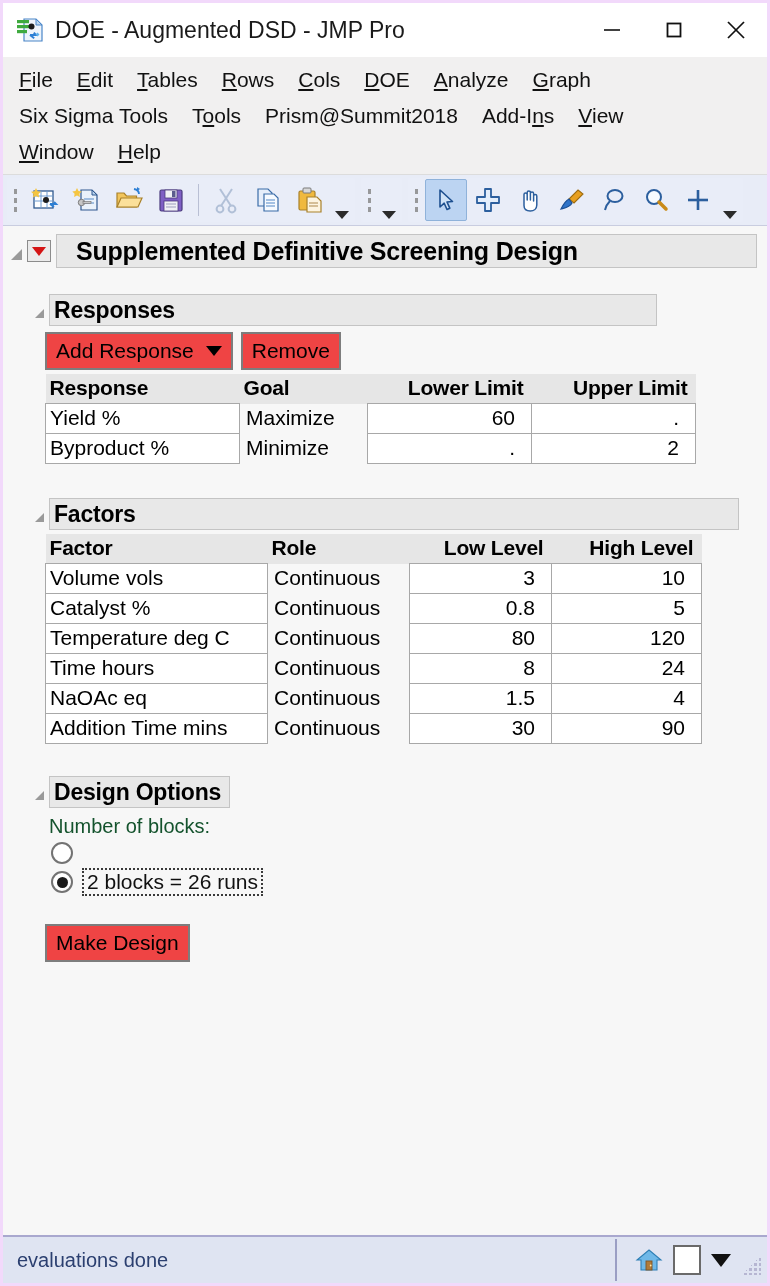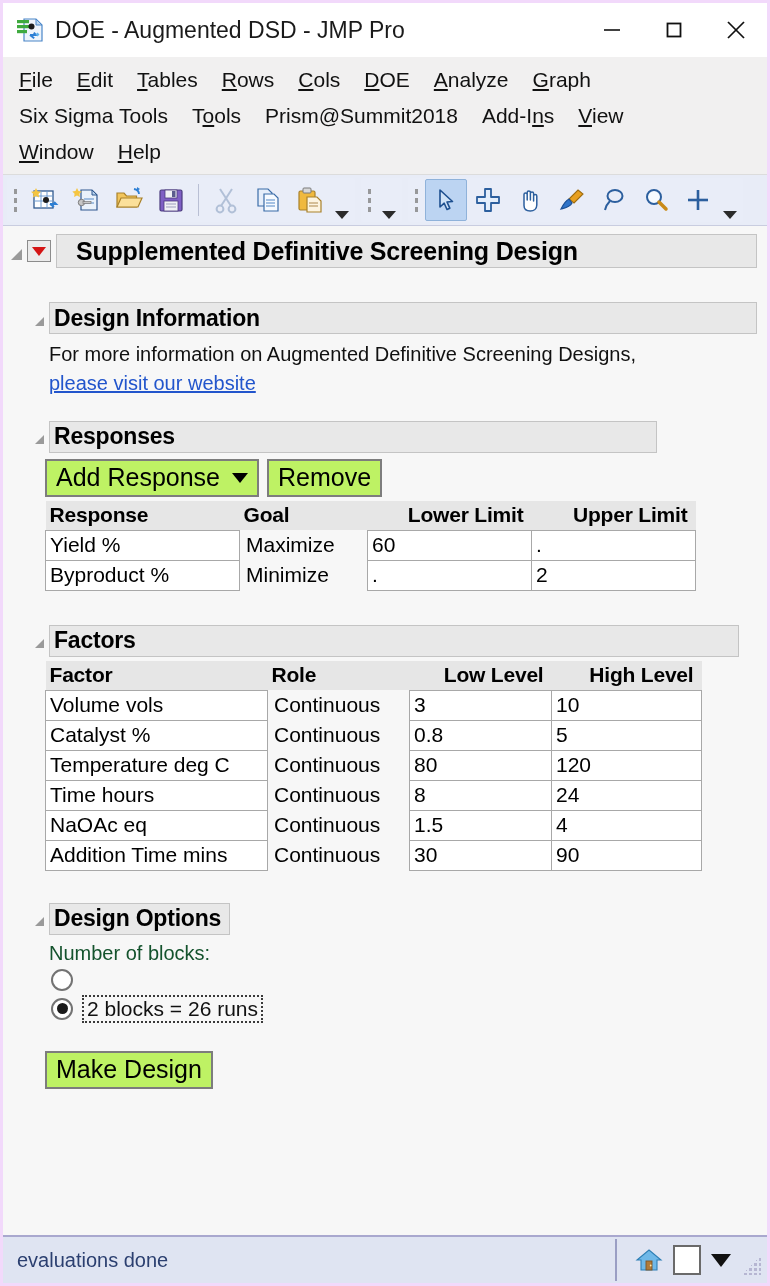--- a/index.html
+++ b/index.html
@@ -255,24 +255,24 @@
   }
 
   
   .btnrow {
     display: flex;
     gap: 8px;
     margin-top: 6px;
     margin-left: 2px;
   }
   .jbtn {
-    background: #bef264;
+    background: #ef4444;
     border: 2px solid #7d7d7d;
     box-sizing: border-box;
-    font-size: 25px;
+    font-size: 21px;
     color: #000;
     height: 38px;
     display: flex;
     align-items: center;
     padding: 15px 9px;
     white-space: nowrap;
   }
   .jbtn .dcaret {
     width: 0; height: 0;
     border-left: 8px solid transparent;
@@ -306,21 +306,22 @@
     white-space: nowrap;
     background: #ffffff;
     border: 1px solid #a8a8a8;
   }
   table.jmp td.plain {
     background: transparent;
     border: none;
     padding-left: 6px;
   }
   table.jmp td.num {
-    padding-right: 8px;
+    text-align: right;
+    padding-right: 16px;
   }
 
   
   .radio-row {
     display: flex;
     align-items: center;
     margin-top: 4px;
     margin-left: 16px;
   }
   .radio {
@@ -627,30 +628,20 @@
     <div class="sect-top">
       <div class="outline-tri"></div>
       <div class="redtri-btn">
         <div class="redtri"></div>
       </div>
       <div class="topbanner">
         <span>Supplemented Definitive Screening Design</span>
       </div>
     </div>
 
-    <div class="indent" style="margin-top:34px;">
-      <div class="sect2" style="margin-top:0;">
-        <div class="outline-tri lvl2"></div>
-        <div class="hdrbox" style="flex:1 1 auto;">
-          <span>Design Information</span>
-        </div>
-      </div>
-      <div class="body-text">For more information on Augmented Definitive Screening Designs,</div>
-      <a class="link" href="#">please visit our website</a>
-    </div>
 
     <div class="indent" style="margin-top:26px;">
       <div class="sect2" style="margin-top:0;">
         <div class="outline-tri lvl2"></div>
         <div class="hdrbox" style="width:608px;">
           <span>Responses</span>
         </div>
       </div>
 
       <div class="btnrow" style="margin-left:10px;">

